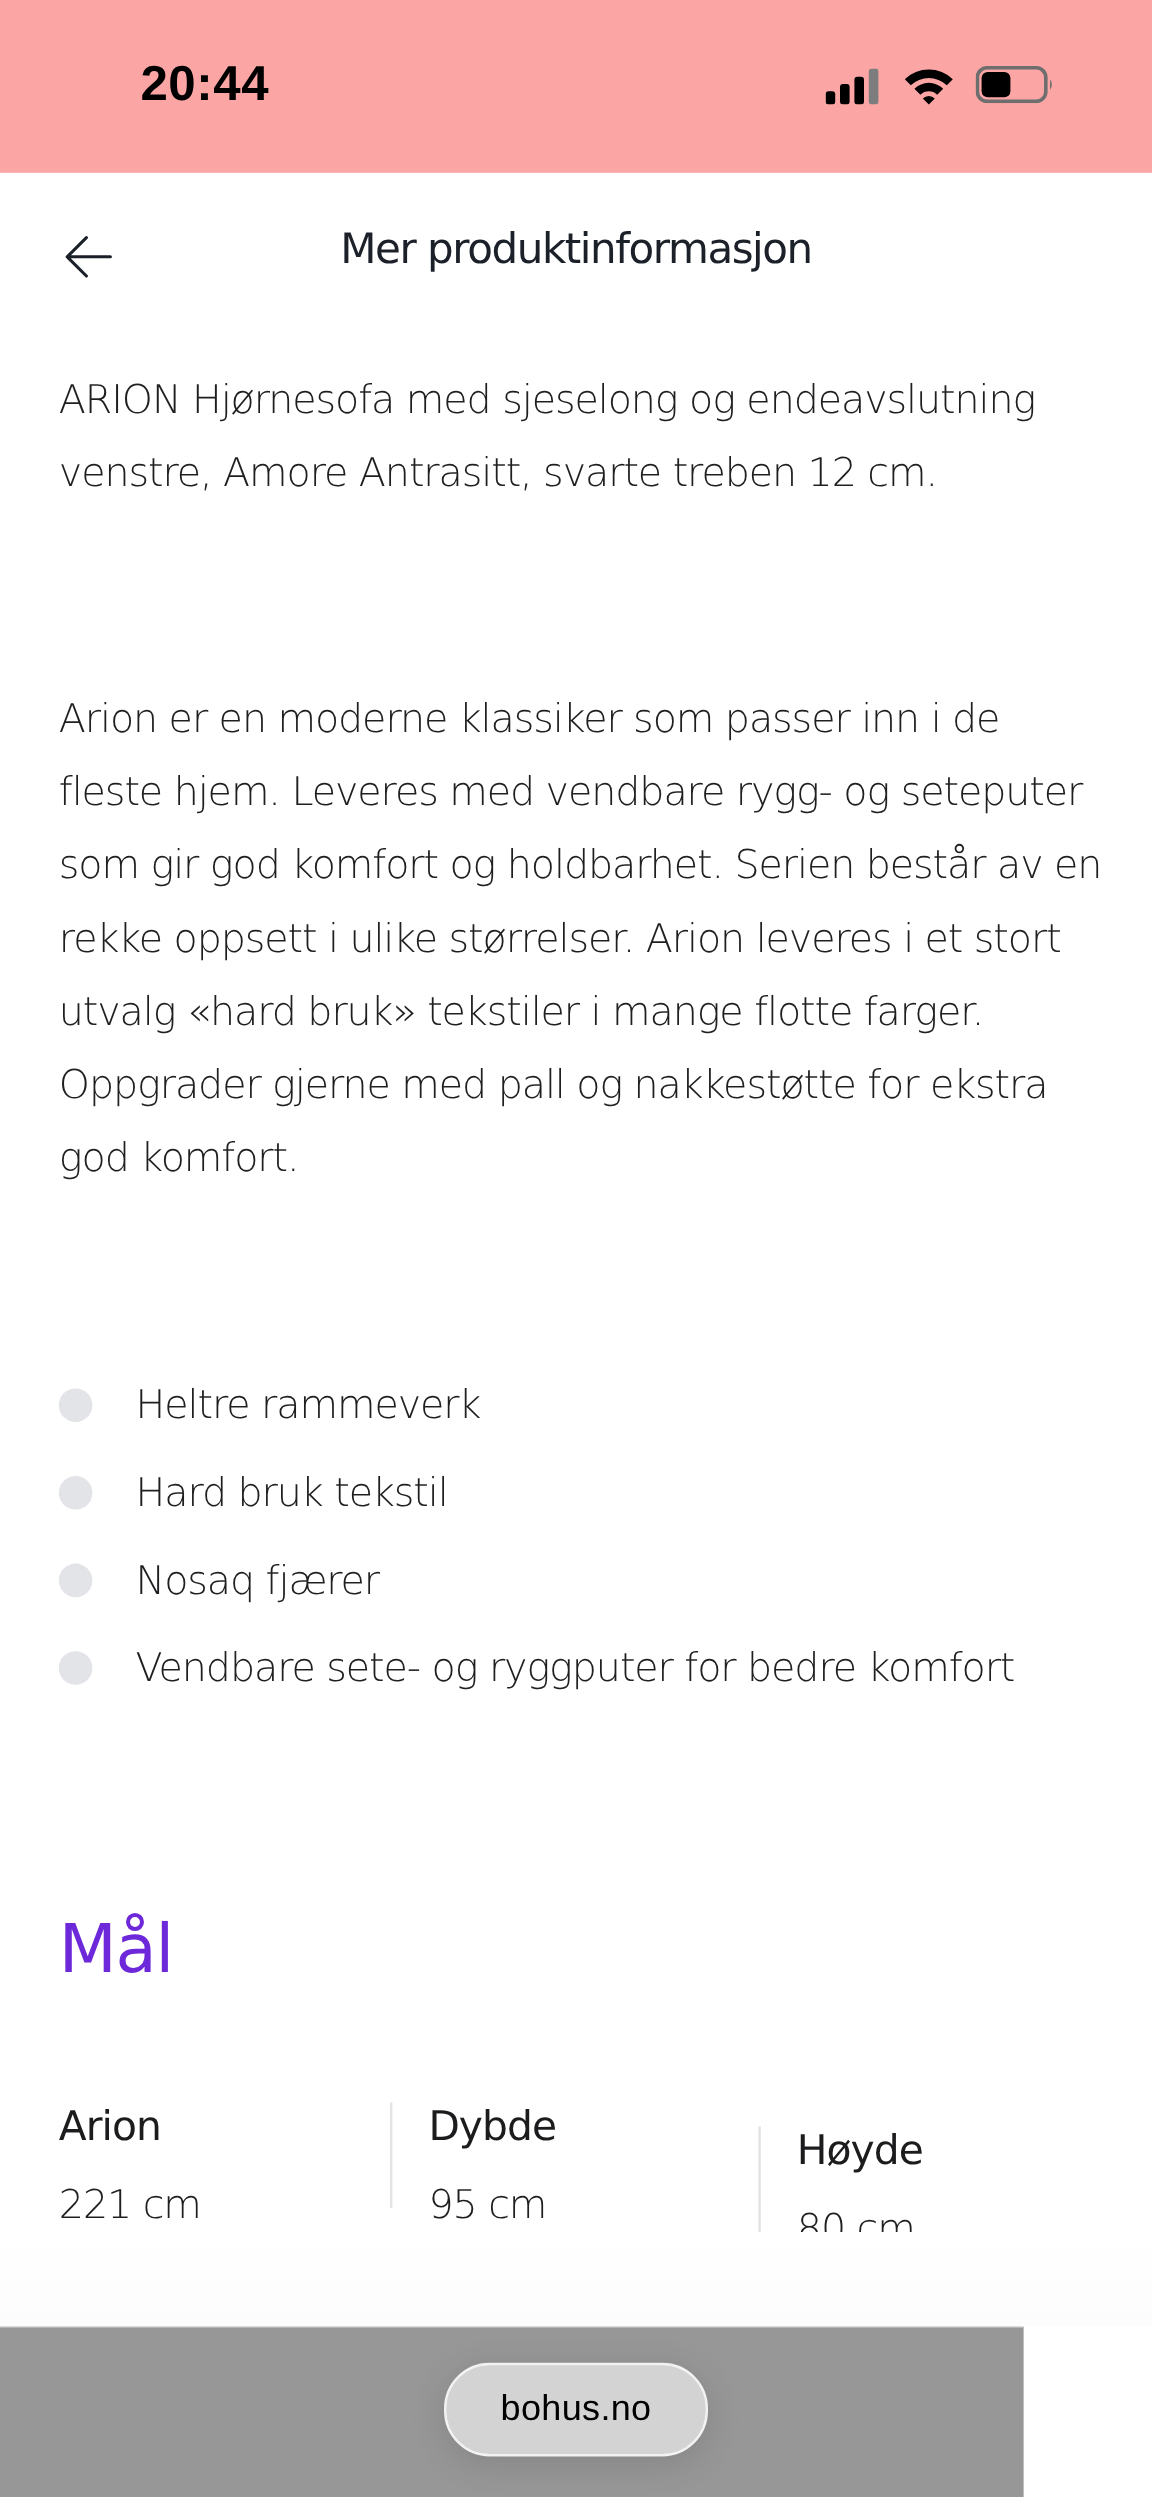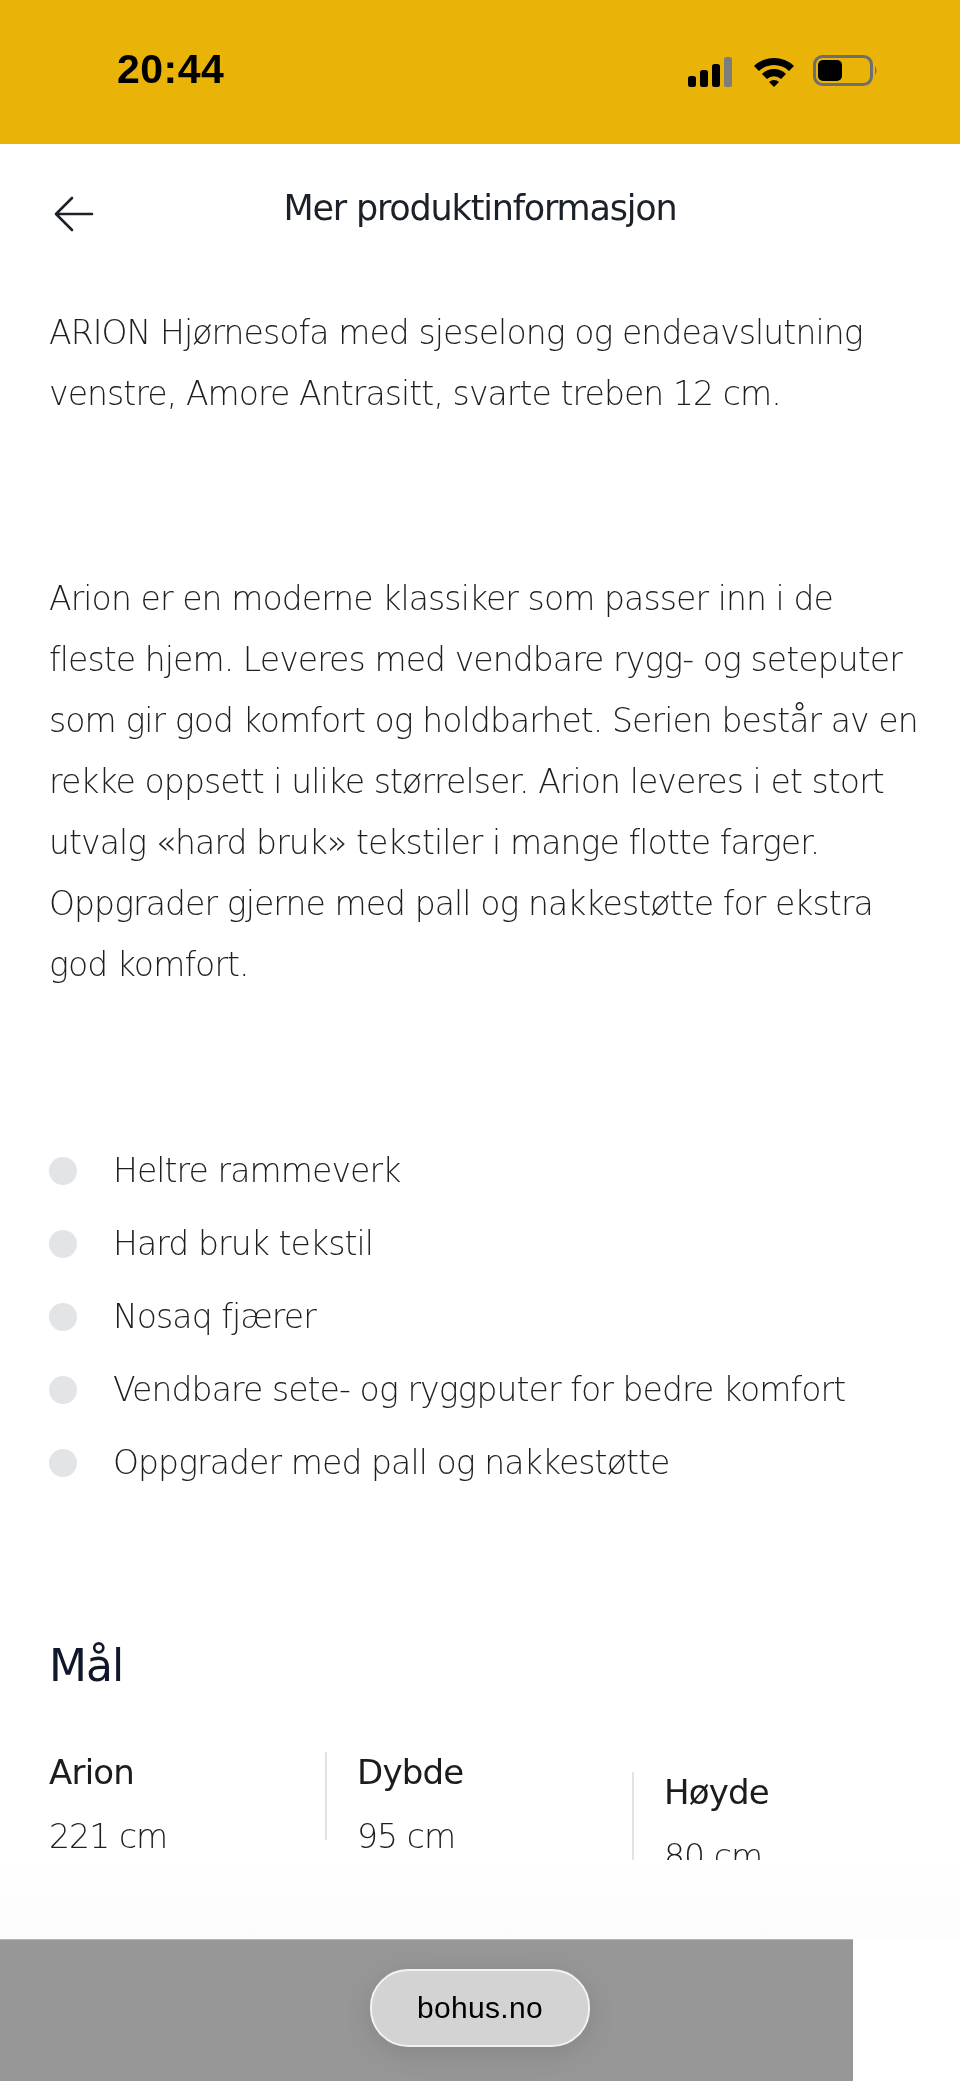--- a/index.html
+++ b/index.html
@@ -1,35 +1,35 @@
 <!DOCTYPE html>
 <html><head>
 <meta charset="utf-8">
 <style>
   html, body { margin:0; padding:0; }
   body { width:960px; height:2081px; position:relative; background:#ffffff; overflow:hidden;
          font-family:"DejaVu Sans", "Liberation Sans", sans-serif; color:#1c1c1e; }
-  .status-bar { position:absolute; left:0; top:0; width:960px; height:144px; background:#eab308; }
+  .status-bar { position:absolute; left:0; top:0; width:960px; height:144px; background:#fca5a5; }
   .status-time { position:absolute; left:117px; top:46px; font-family:"Liberation Sans", sans-serif; font-weight:700; font-size:41px; color:#000; letter-spacing:0.5px; }
   .signal { position:absolute; left:688px; top:57px; width:48px; height:30px; }
   .wifi { position:absolute; left:752px; top:54px; width:44px; height:34px; }
   .battery { position:absolute; left:813px; top:55px; width:66px; height:31px; }
 
   .header { position:absolute; left:0; top:170px; width:960px; height:84px; }
   .back-btn { position:absolute; left:50px; top:22px; width:52px; height:44px; cursor:pointer; }
   .page-title { position:absolute; left:0; right:0; top:18px; text-align:center; font-family:"DejaVu Sans", sans-serif; font-size:35px; font-weight:400; color:#1b2029; letter-spacing:-1.2px; }
   .para { position:absolute; left:49px; width:875px; font-family:"DejaVu Sans", sans-serif; font-weight:300; font-size:33px; line-height:61px; color:#1f1f22; letter-spacing:-0.9px; margin:0; }
   .p1 { top:302px; }
   .p2 { top:568px; }
 
   .features { position:absolute; left:49px; top:1140px; width:875px; list-style:none; margin:0; padding:0; }
   .feature { position:relative; padding-left:64px; font-family:"DejaVu Sans", sans-serif; font-weight:300; font-size:33px; line-height:61px; color:#1f1f22; letter-spacing:-0.9px; margin-bottom:12px; }
   .bullet { position:absolute; left:0; top:17px; width:28px; height:28px; border-radius:50%; background:#e3e4e7; }
 
-  .dims-title { position:absolute; left:49px; top:1640px; font-family:"DejaVu Sans", sans-serif; font-size:44px; font-weight:400; color:#0f172a; letter-spacing:-1px; margin:0; }
+  .dims-title { position:absolute; left:49px; top:1592px; font-family:"DejaVu Sans", sans-serif; font-size:56px; font-weight:400; color:#6d28d9; letter-spacing:-1px; margin:0; }
   .dims { position:absolute; left:49px; top:1740px; width:870px; height:110px; }
   .dim { position:absolute; top:0; height:100px; }
   .dim-1 { left:0; }
   .dim-2 { left:276px; padding-left:30px; border-left:2px solid #e3e3e3; top:12px; height:88px; }
   .dim-3 { left:583px; padding-left:30px; border-left:2px solid #e3e3e3; top:12px; height:88px;margin-top:20px; }
   .dim-label { font-family:"DejaVu Sans", sans-serif; font-size:34px; font-weight:500; color:#1c1c1e; letter-spacing:-0.8px; line-height:40px; }
   .dim-1 .dim-label { margin-top:12px; }
   .dim-value { font-family:"DejaVu Sans", sans-serif; font-size:33px; font-weight:300; color:#1f1f22; letter-spacing:-0.9px; margin-top:25px; line-height:40px; }
   .dim-2 .dim-label, .dim-3 .dim-label { margin-top:0; }
 
@@ -81,24 +81,20 @@
     <span>Hard bruk tekstil</span>
   </li>
   <li class="feature">
     <span class="bullet"></span>
     <span>Nosaq fjærer</span>
   </li>
   <li class="feature">
     <span class="bullet"></span>
     <span>Vendbare sete- og ryggputer for bedre komfort</span>
   </li>
-  <li class="feature">
-    <span class="bullet"></span>
-    <span>Oppgrader med pall og nakkestøtte</span>
-  </li>
 </ul>
 
 <h2 class="dims-title">Mål</h2>
 <div class="dims">
   <div class="dim dim-1">
     <div class="dim-label">Arion</div>
     <div class="dim-value">221 cm</div>
   </div>
   <div class="dim dim-2">
     <div class="dim-label">Dybde</div>

